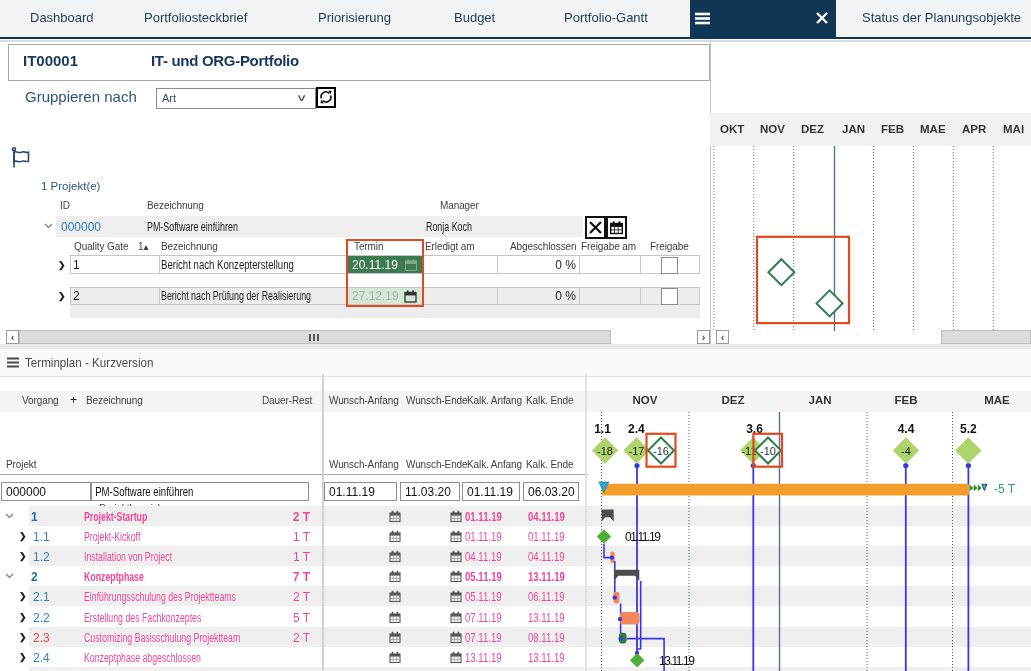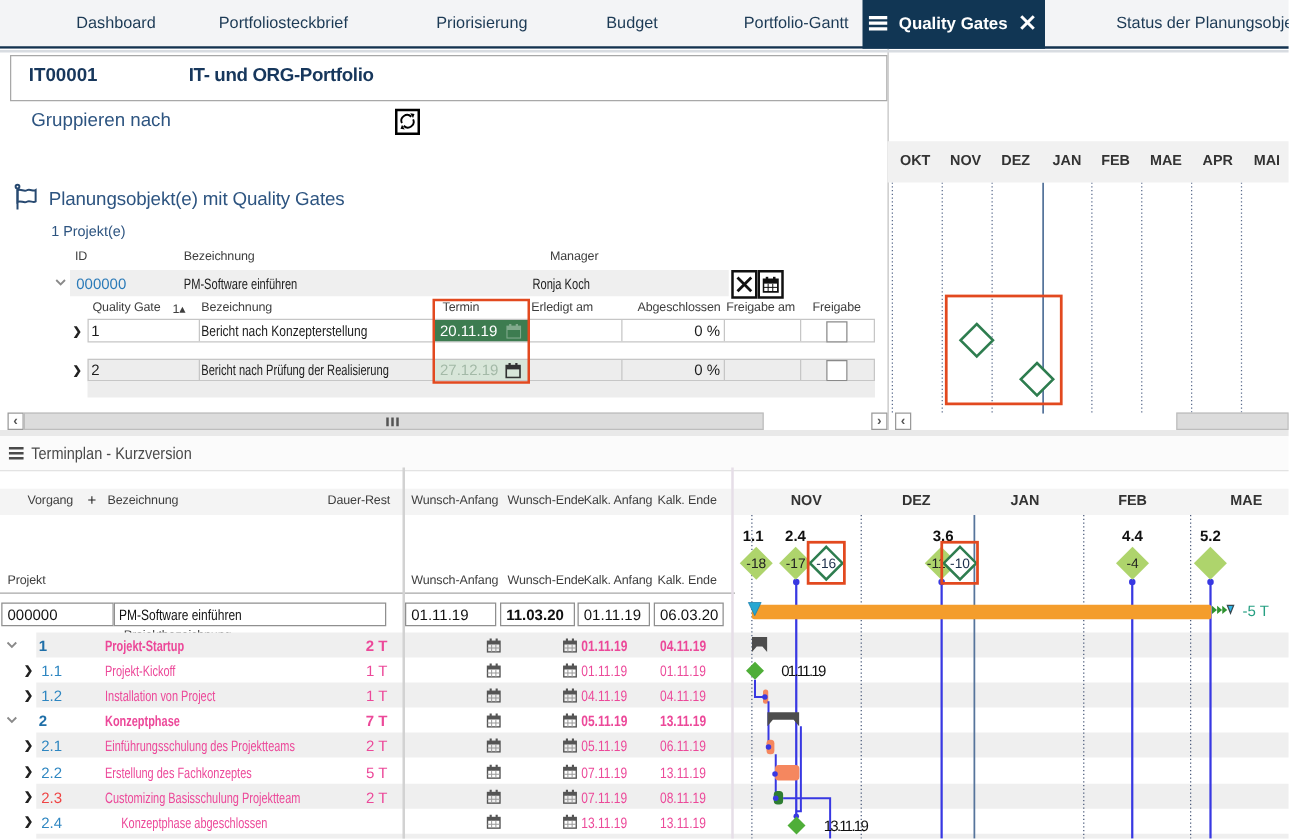--- a/index.html
+++ b/index.html
@@ -6,21 +6,21 @@
 body{width:1031px;height:671px;position:relative;overflow:hidden;background:#fff;
   font-family:"Liberation Sans",sans-serif;}
 .ab{position:absolute;}
 .cx{display:inline-block;transform:scaleX(.8);transform-origin:0 50%;white-space:nowrap;}
 .cx9{display:inline-block;transform:scaleX(.86);transform-origin:0 50%;white-space:nowrap;}
 .cxn{display:inline-block;transform:scaleX(.73);transform-origin:0 50%;white-space:nowrap;}
 .cx78{display:inline-block;transform:scaleX(.8);transform-origin:0 50%;white-space:nowrap;}
 .cx74{display:inline-block;transform:scaleX(.74);transform-origin:0 50%;white-space:nowrap;}
 
 #nav{left:0;top:0;width:1031px;height:36.5px;background:#f3f4f6;border-bottom:2px solid #143350;}
-.navitem{position:absolute;top:0;height:24px;line-height:36px;font-size:13px;color:#1c3a55;white-space:nowrap;margin-left:31px;}
+.navitem{position:absolute;top:0;height:24px;line-height:36px;font-size:13px;color:#1c3a55;white-space:nowrap;}
 #tab{left:690px;top:0;width:146px;height:38.5px;background:#113654;color:#fff;z-index:2;}
 #tab .ttl{position:absolute;left:29px;top:0;height:37px;line-height:37px;font-size:13.5px;font-weight:bold;}
 
 #lpanel{left:0;top:39px;width:710px;height:306px;background:#fff;border-right:1px solid #c2c2c2;}
 #itbox{left:8px;top:5px;width:700px;height:35px;border:1px solid #a8a8a8;background:#fff;}
 .navy{color:#2d5480;}
 #grp{left:25px;top:49px;font-size:15px;}
 #dd{left:156px;top:49px;width:153px;height:19px;border:1px solid #8a8a8a;background:#fff;font-size:11px;color:#2e4d6b;line-height:19px;padding-left:5px;}
 #rfb{left:316px;top:48px;width:16px;height:17px;border:2px solid #000;background:#fff;}
 #qgtitle{left:39px;top:112px;font-size:15px;letter-spacing:-0.1px;}
@@ -59,50 +59,49 @@
 <div class="navitem" style="left:862px;">Status der Planungsobjekte</div>
 <div class="ab" style="left:0;top:40px;width:1031px;height:2px;background:#d8dce1;z-index:3;"></div>
 <div id="tab" class="ab">
   <svg class="ab" style="left:5px;top:12px" width="15" height="13">
       <g stroke="#fff" stroke-width="2.6">
         <line x1="0" y1="2" x2="15" y2="2"></line>
         <line x1="0" y1="6.5" x2="15" y2="6.5"></line>
         <line x1="0" y1="11" x2="15" y2="11"></line>
       </g>
     </svg>
-  <span class="ttl">Quality Gates</span>
   <svg class="ab" style="left:126px;top:12px" width="12" height="12">
       <g stroke="#fff" stroke-width="2.4">
         <line x1="1" y1="1" x2="11" y2="11"></line>
         <line x1="11" y1="1" x2="1" y2="11"></line>
       </g>
     </svg>
 </div>
 
 <div id="lpanel" class="ab">
   <div id="itbox" class="ab"></div>
   <div class="ab" style="left:23px;top:13px;font-size:15px;font-weight:bold;color:#17375c;">IT00001</div>
   <div class="ab" style="left:151px;top:13px;font-size:15px;font-weight:bold;letter-spacing:-0.3px;color:#17375c;">IT- und ORG-Portfolio</div>
   <div id="grp" class="ab navy">Gruppieren nach</div>
+  <div id="dd" class="ab">Art<span style="position:absolute;right:10px;top:0;height:19px;line-height:17px;color:#555;font-size:10px;transform:scaleX(1.6)">∨</span></div>
   <div id="rfb" class="ab">
     <svg width="14" height="14" style="position:absolute;left:0.5px;top:1px">
         <g fill="none" stroke="#000" stroke-width="1.5">
           <path d="M2.5,8.5 A4.6,4.6 0 0 1 10,3.4"></path>
           <path d="M11.5,5.5 A4.6,4.6 0 0 1 4,10.6"></path>
         </g>
         <path d="M9.2,0.5 l3.4,0.6 -1.2,3.2 z" fill="#000"></path>
         <path d="M4.8,13.5 l-3.4,-0.6 1.2,-3.2 z" fill="#000"></path>
       </svg>
   </div>
   <svg class="ab" style="left:11px;top:107px" width="20" height="22" fill="none" stroke="#274970" stroke-width="1.6">
     <circle cx="3" cy="3.2" r="1.5"></circle>
     <line x1="3" y1="4.5" x2="3" y2="21.5"></line>
     <path d="M3,6.3 C5.5,4.6 8,7.6 10.5,6.2 C13,4.8 15.5,7.4 17.5,6.1 L17.5,15.2 C15.5,16.6 13,14 10.5,15.4 C8,16.8 5.5,13.9 3,15.6 Z"></path>
   </svg>
-  <div id="qgtitle" class="ab navy">Planungsobjekt(e) mit Quality Gates</div>
   <div id="prj1" class="ab navy">1 Projekt(e)</div>
 </div>
 
 <div class="ab h11" style="left:60px;top:200px;">ID</div>
 <div class="ab h11" style="left:147px;top:200px;">Bezeichnung</div>
 <div class="ab h11" style="left:428px;top:200px;padding-left:12px;">Manager</div>
 
 <div class="ab qgrow" style="left:56px;top:216px;width:527px;height:21px;"></div>
 <svg class="ab" style="left:44px;top:223px" width="9" height="6">
     <polyline points="1,1 4.5,4.5 8,1" fill="none" stroke="#8a8a8a" stroke-width="1.5"></polyline>
@@ -251,21 +250,21 @@
 <div class="ab h11" style="left:6px;top:459px;">Projekt</div>
 <div class="ab h11" style="left:99px;top:459px;margin-top:44px;">Projektbezeichnung</div>
 <div class="ab h11" style="left:329px;top:459px;">Wunsch-Anfang</div>
 <div class="ab h11" style="left:406px;top:459px;">Wunsch-Ende</div>
 <div class="ab h11" style="left:467px;top:459px;">Kalk. Anfang</div>
 <div class="ab h11" style="left:526px;top:459px;">Kalk. Ende</div>
 <div class="ab" style="left:0px;top:474px;width:588px;height:1px;background:#a8a8a8;"></div>
 <div class="inbox" style="left:1px;width:90px;"><span>000000</span></div>
 <div class="inbox" style="left:91px;width:218px;"><span class="cx78" style="padding-left:4px;">PM-Software einführen</span></div>
 <div class="inbox" style="left:324px;width:73px;"><span>01.11.19</span></div>
-<div class="inbox" style="left:400px;width:60px;font-weight:bold;"><span>11.03.20</span></div>
+<div class="inbox" style="left:400px;width:60px;"><span>11.03.20</span></div>
 <div class="inbox" style="left:462px;width:58px;"><span>01.11.19</span></div>
 <div class="inbox" style="left:523px;width:56px;"><span>06.03.20</span></div>
 
 <div class="brow" style="top:506px;"></div>
 <div class="brow" style="top:546px;"></div>
 <div class="brow" style="top:586px;"></div>
 <div class="brow" style="top:627px;"></div>
 <div class="brow" style="top:667px;height:4px;"></div>
 
 <svg class="ab" style="left:5px;top:513px" width="9" height="6">
@@ -309,21 +308,21 @@
 <div class="rowtxt" style="left:465px;top:611px;"><span class="cx">07.11.19</span></div>
 <div class="rowtxt" style="left:528px;top:611px;"><span class="cx">13.11.19</span></div>
 <div class="ab chev" style="left:19px;top:632px;">❯</div>
 <div class="rowtxt" style="left:33px;top:631px;color:#ef4444;">2.3</div>
 <div class="rowtxt" style="left:84px;top:631px;"><span class="cxn">Customizing Basisschulung Projektteam</span></div>
 <div class="rowtxt" style="left:270px;top:631px;width:40px;text-align:right;">2 T</div>
 <div class="rowtxt" style="left:465px;top:631px;"><span class="cx">07.11.19</span></div>
 <div class="rowtxt" style="left:528px;top:631px;"><span class="cx">08.11.19</span></div>
 <div class="ab chev" style="left:19px;top:652px;">❯</div>
 <div class="rowtxt" style="left:33px;top:651px;color:#2e86c1;">2.4</div>
-<div class="rowtxt" style="left:97px;top:651px;"><span class="cxn">Konzeptphase abgeschlossen</span></div>
+<div class="rowtxt" style="left:84px;top:651px;"><span class="cxn">Konzeptphase abgeschlossen</span></div>
 <div class="rowtxt" style="left:465px;top:651px;"><span class="cx">13.11.19</span></div>
 <div class="rowtxt" style="left:528px;top:651px;"><span class="cx">13.11.19</span></div>
 
 <svg class="ab" width="1031" height="671" style="left:0;top:0;pointer-events:none;">
 <defs>
 <g id="cal">
         <rect x="0.5" y="2.5" width="10" height="8.5" fill="none" stroke="#555" stroke-width="1.1"></rect>
         <rect x="0.5" y="2.5" width="10" height="2.6" fill="#555"></rect>
         <rect x="2.2" y="0.3" width="1.7" height="2.6" fill="#555"></rect>
         <rect x="7" y="0.3" width="1.7" height="2.6" fill="#555"></rect>

